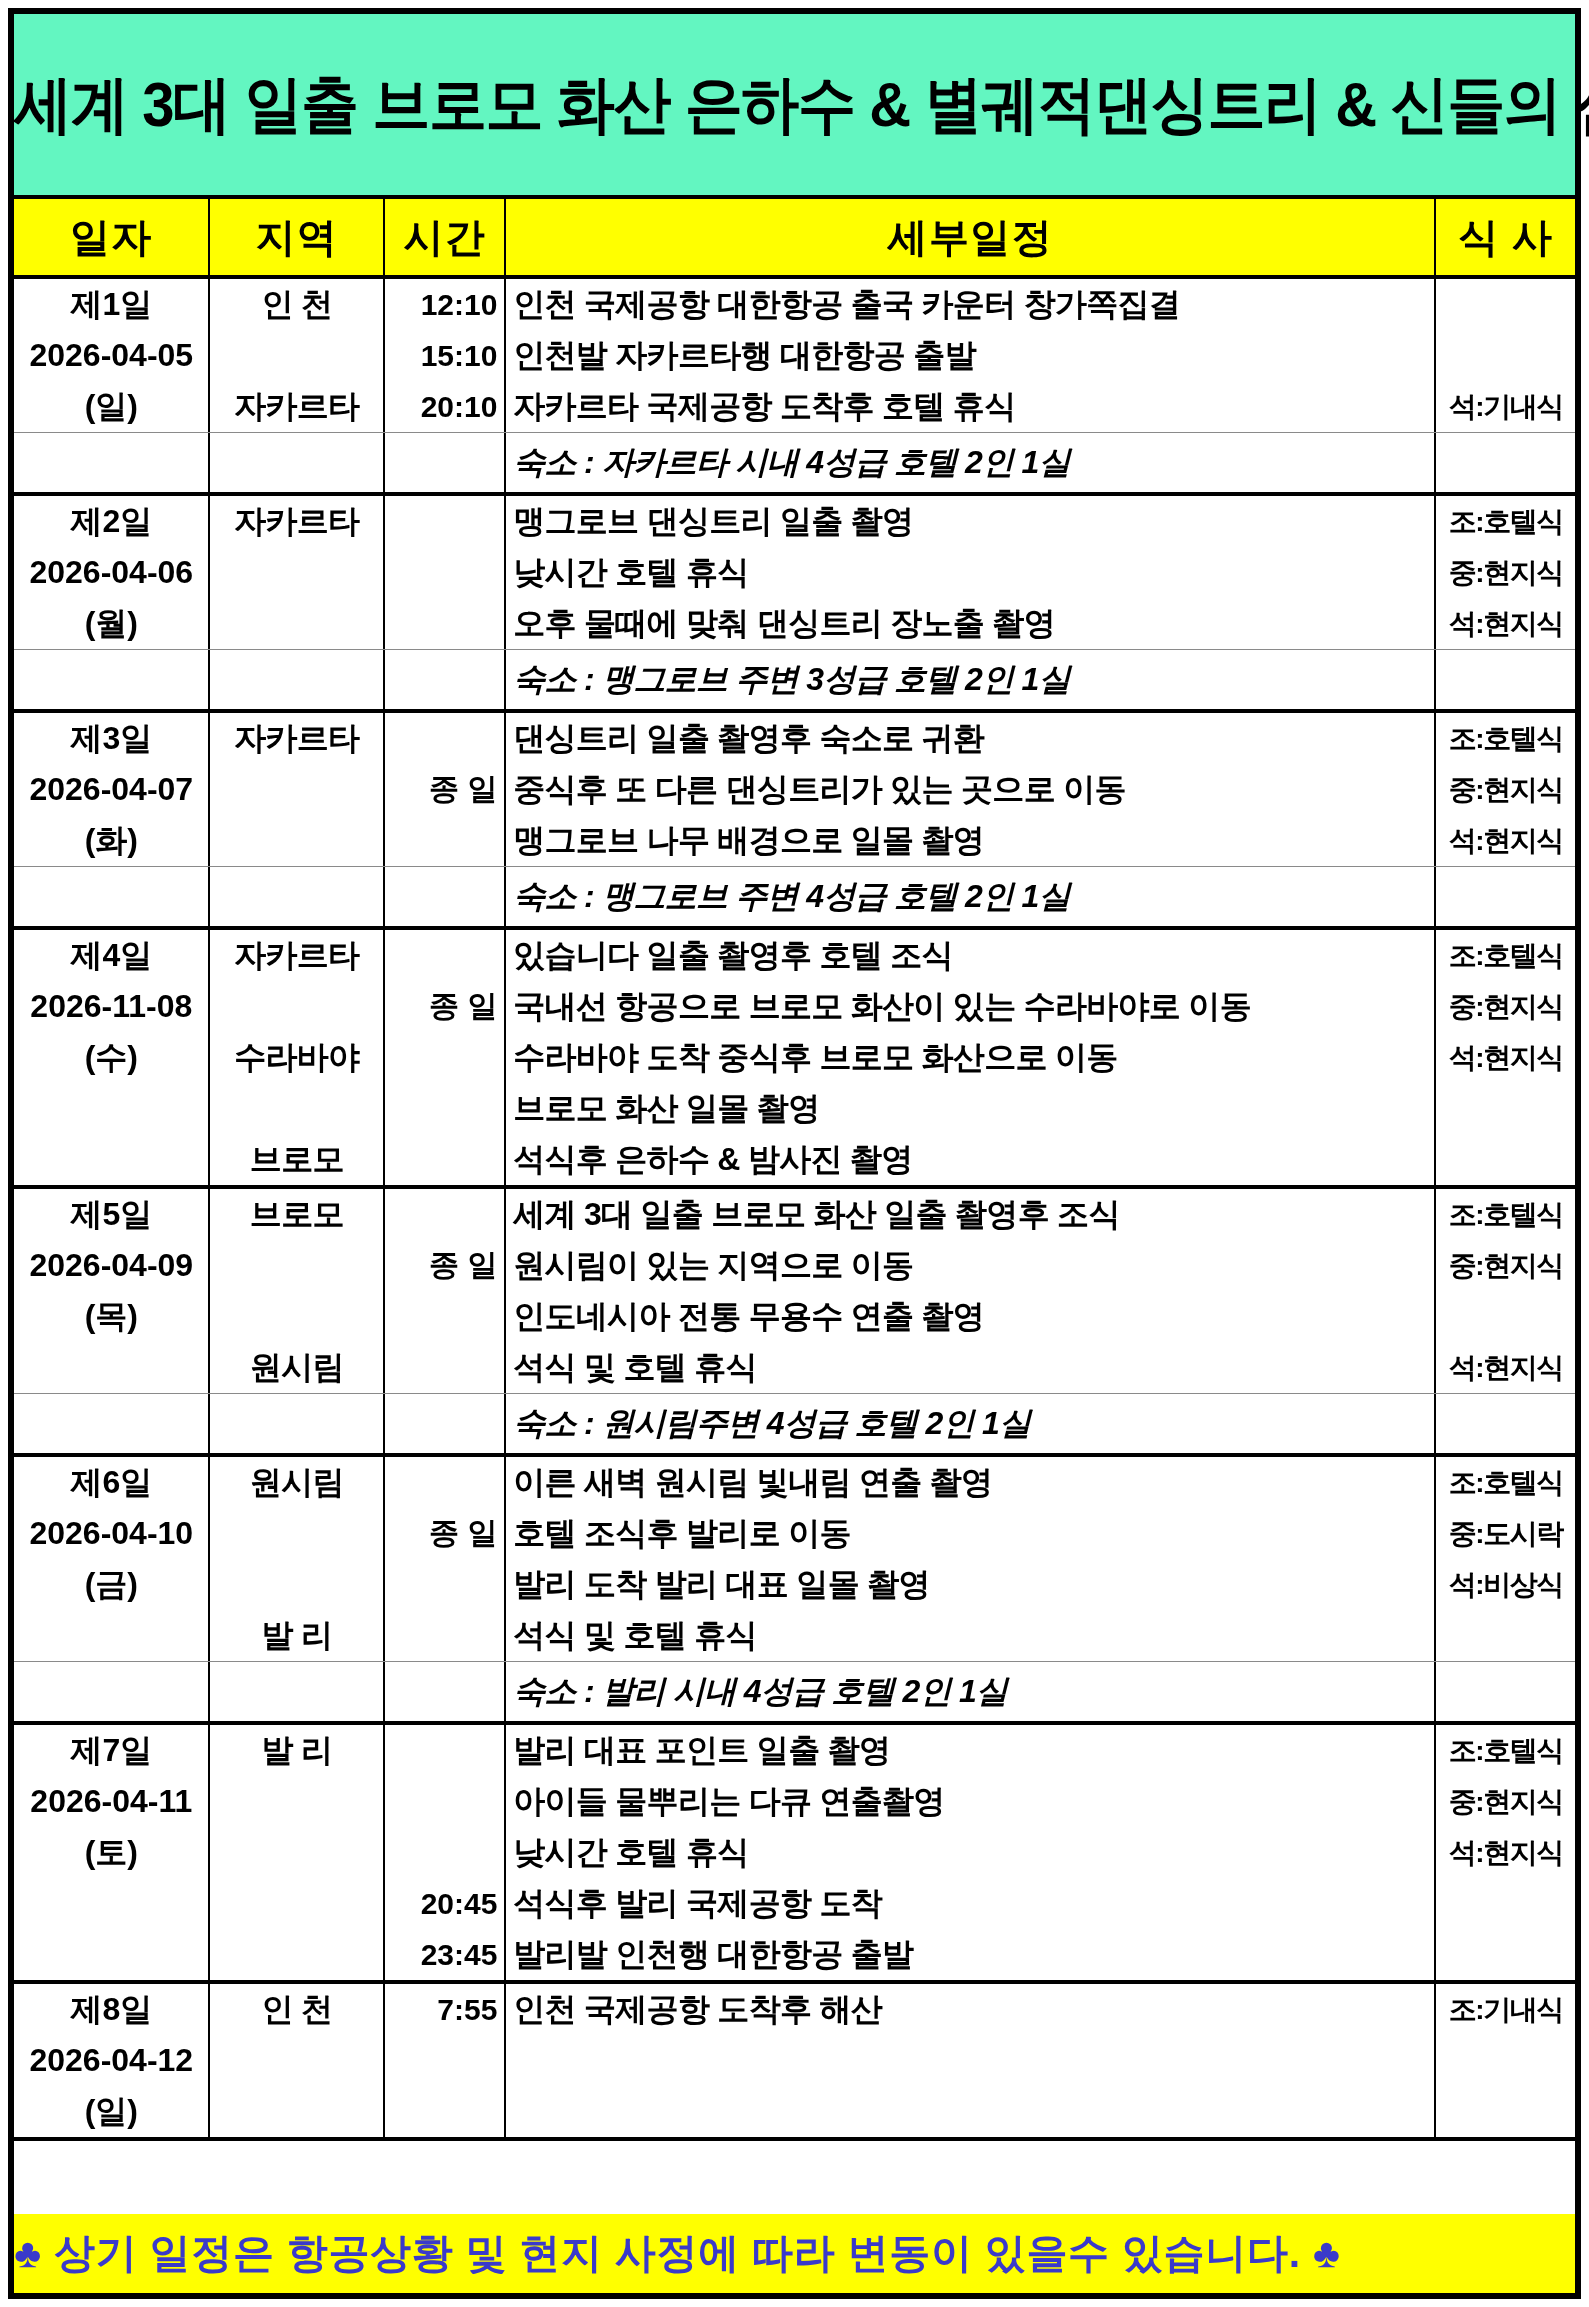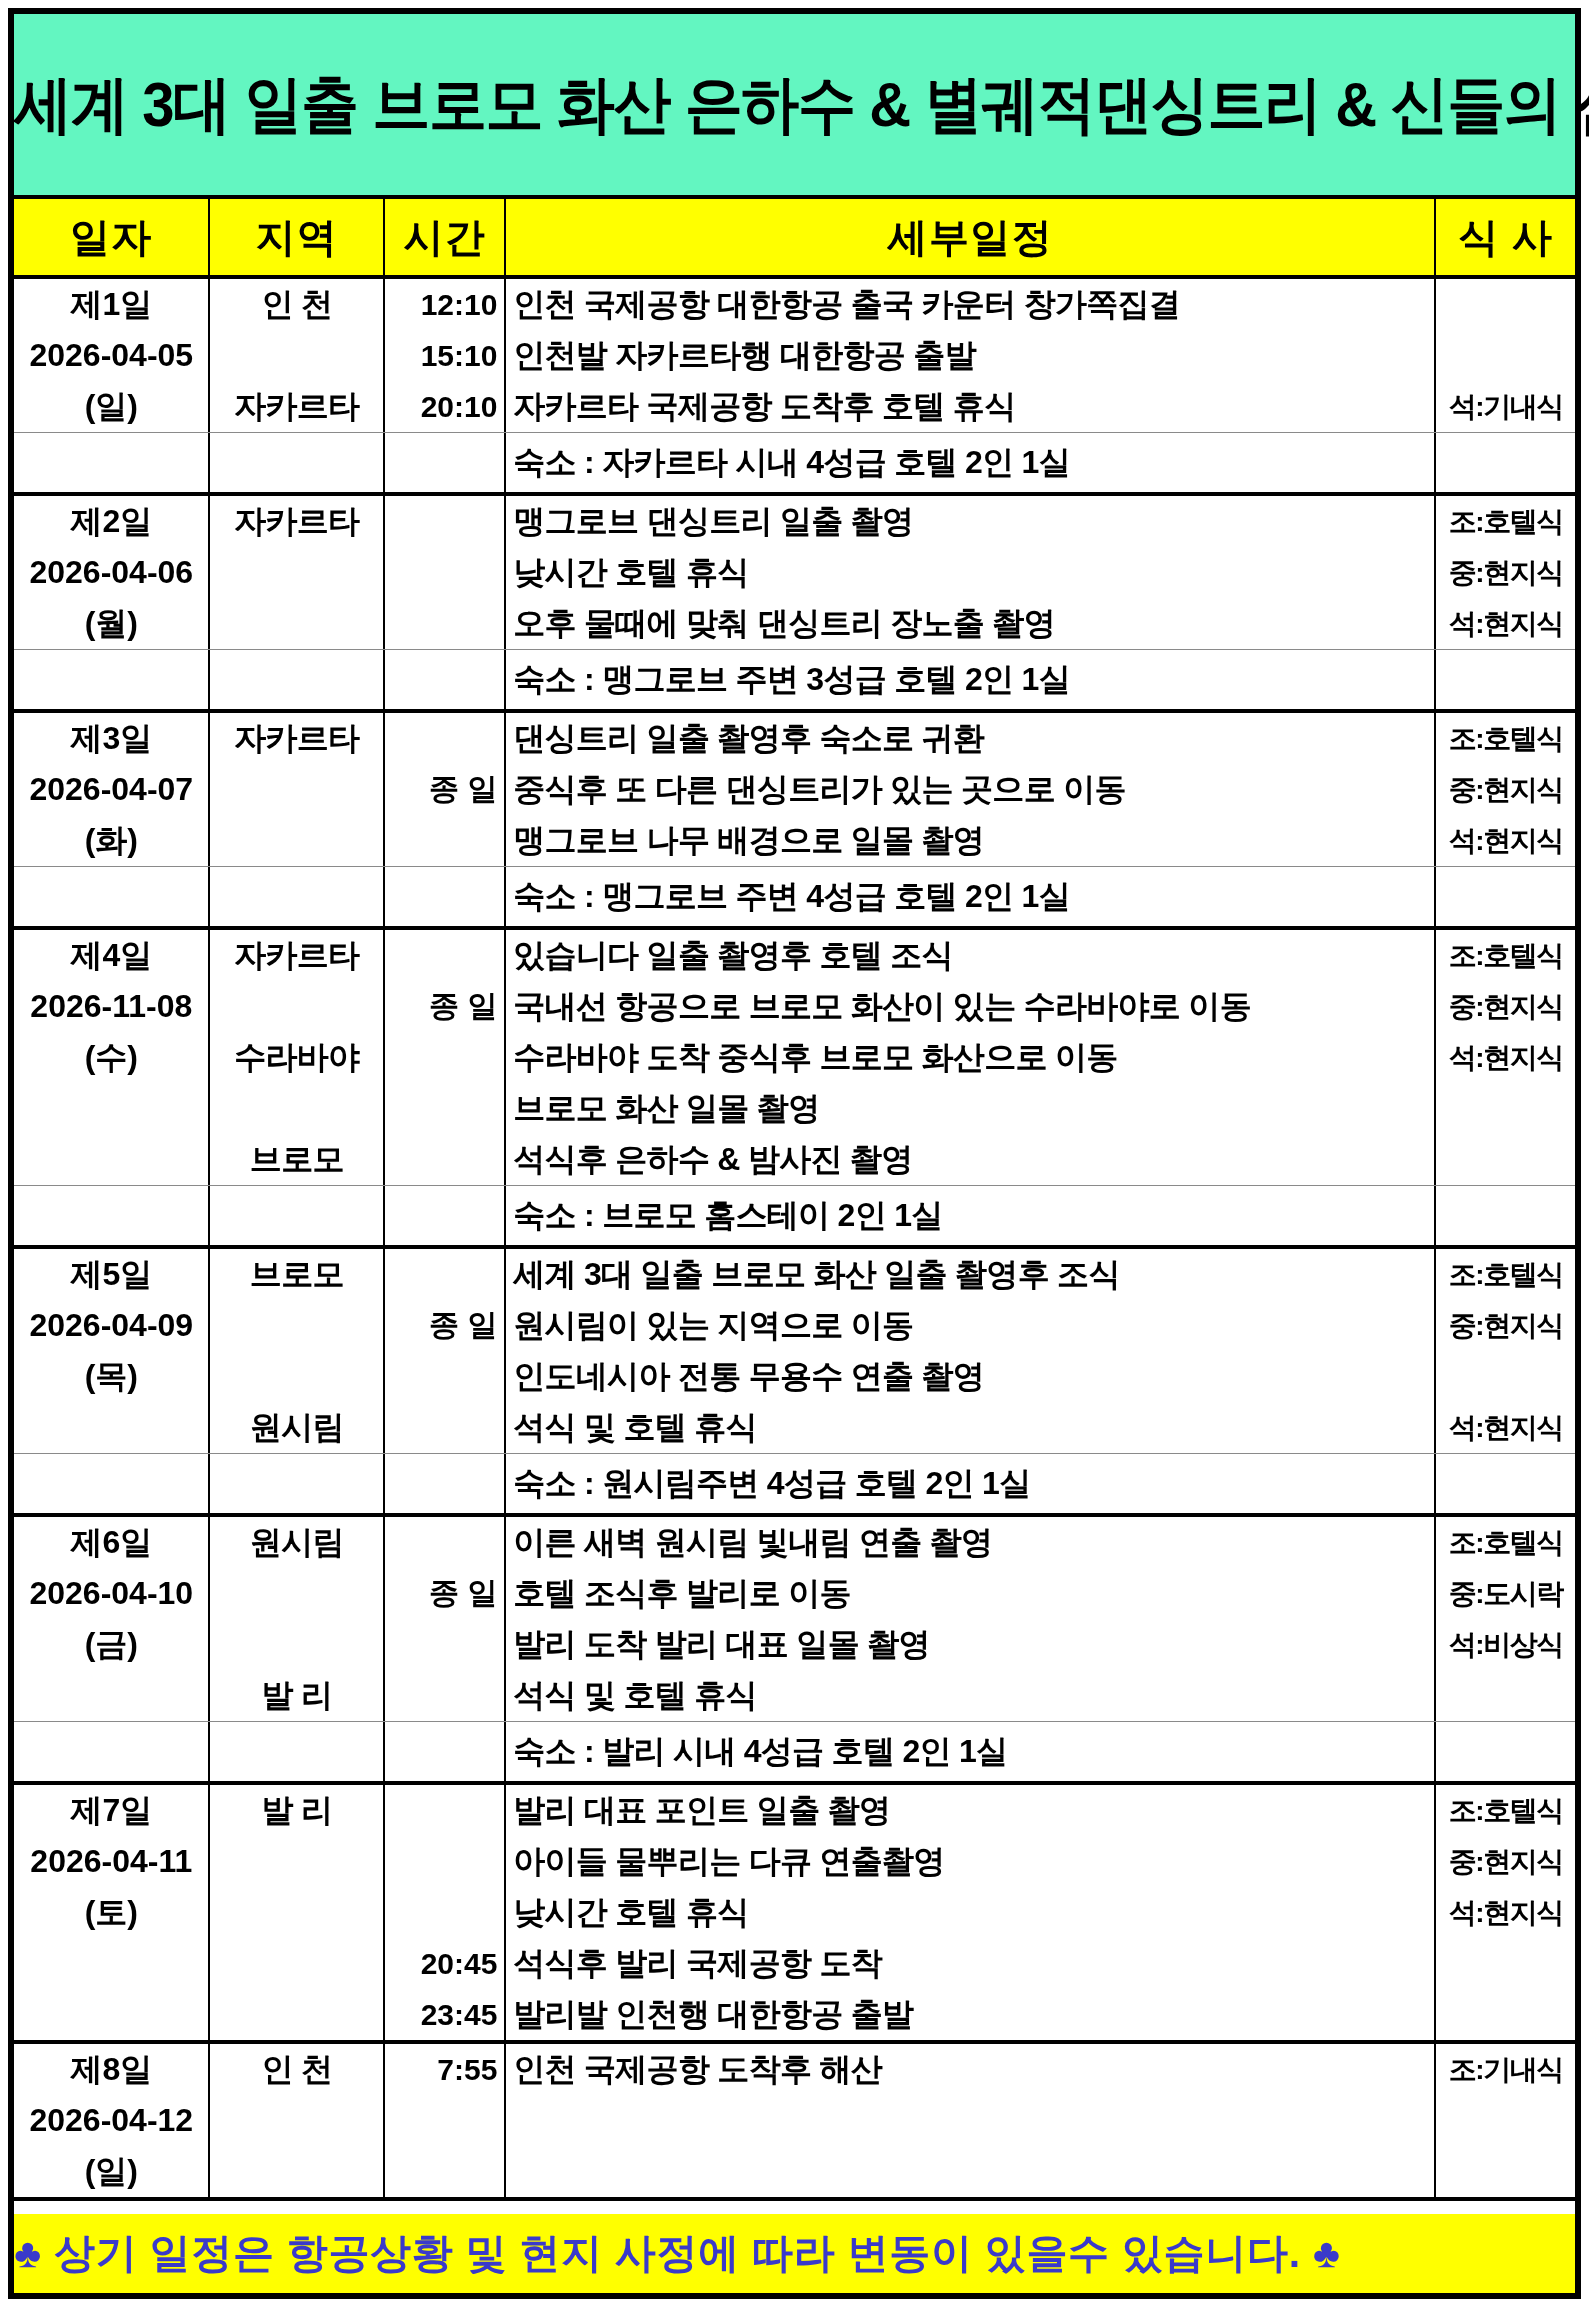--- a/index.html
+++ b/index.html
@@ -44,21 +44,21 @@
   .slot{height:51px;display:flex;align-items:center;box-sizing:border-box;min-width:0;}
   .slot.center{justify-content:center;}
   .slot.right{justify-content:flex-end;padding-right:6.9px;}
   .slot.left{justify-content:flex-start;padding-left:6.9px;}
   .date-slot{font-size:32px;white-space:nowrap;}
   .region-slot{font-size:32px;letter-spacing:-0.7px;white-space:nowrap;}
   .time-slot{font-size:30px;white-space:nowrap;}
   .sched-slot{font-size:32px;letter-spacing:-0.7px;white-space:nowrap;overflow:hidden;}
   .meal-slot{font-size:28px;letter-spacing:-1.4px;white-space:nowrap;}
   
-  .lodging-row{border-top:1.4px solid #8a8a8a;}
+  .lodging-row{border-top:1.4px solid #8a8a8a;font-style:italic;}
   .lodging-cell{height:59px;}
   .lodging-text{
     height:59px;display:flex;align-items:center;padding-left:6.9px;
     font-size:32px;letter-spacing:-0.7px;white-space:nowrap;box-sizing:border-box;
   }
   
   .footer{
     height:79px;flex:0 0 auto;background:#FFFF00;
     display:flex;align-items:center;justify-content:flex-start;
   }
@@ -231,29 +231,20 @@
               <div class="slot left sched-slot">석식후 은하수 &amp; 밤사진 촬영</div>
             </div>
             <div class="cell">
               <div class="slot center meal-slot">조:호텔식</div>
               <div class="slot center meal-slot">중:현지식</div>
               <div class="slot center meal-slot">석:현지식</div>
               <div class="slot center meal-slot"></div>
               <div class="slot center meal-slot"></div>
             </div>
           </div>
-          <div class="grid lodging-row">
-            <div class="cell lodging-cell"></div>
-            <div class="cell lodging-cell"></div>
-            <div class="cell lodging-cell"></div>
-            <div class="cell lodging-cell">
-              <div class="lodging-text">숙소 : 브로모 홈스테이 2인 1실</div>
-            </div>
-            <div class="cell lodging-cell"></div>
-          </div>
         </div>
         <div class="day-block">
           <div class="grid day-row">
             <div class="cell">
               <div class="slot center date-slot">제5일</div>
               <div class="slot center date-slot">2026-04-09</div>
               <div class="slot center date-slot">(목)</div>
               <div class="slot center date-slot"></div>
             </div>
             <div class="cell">

